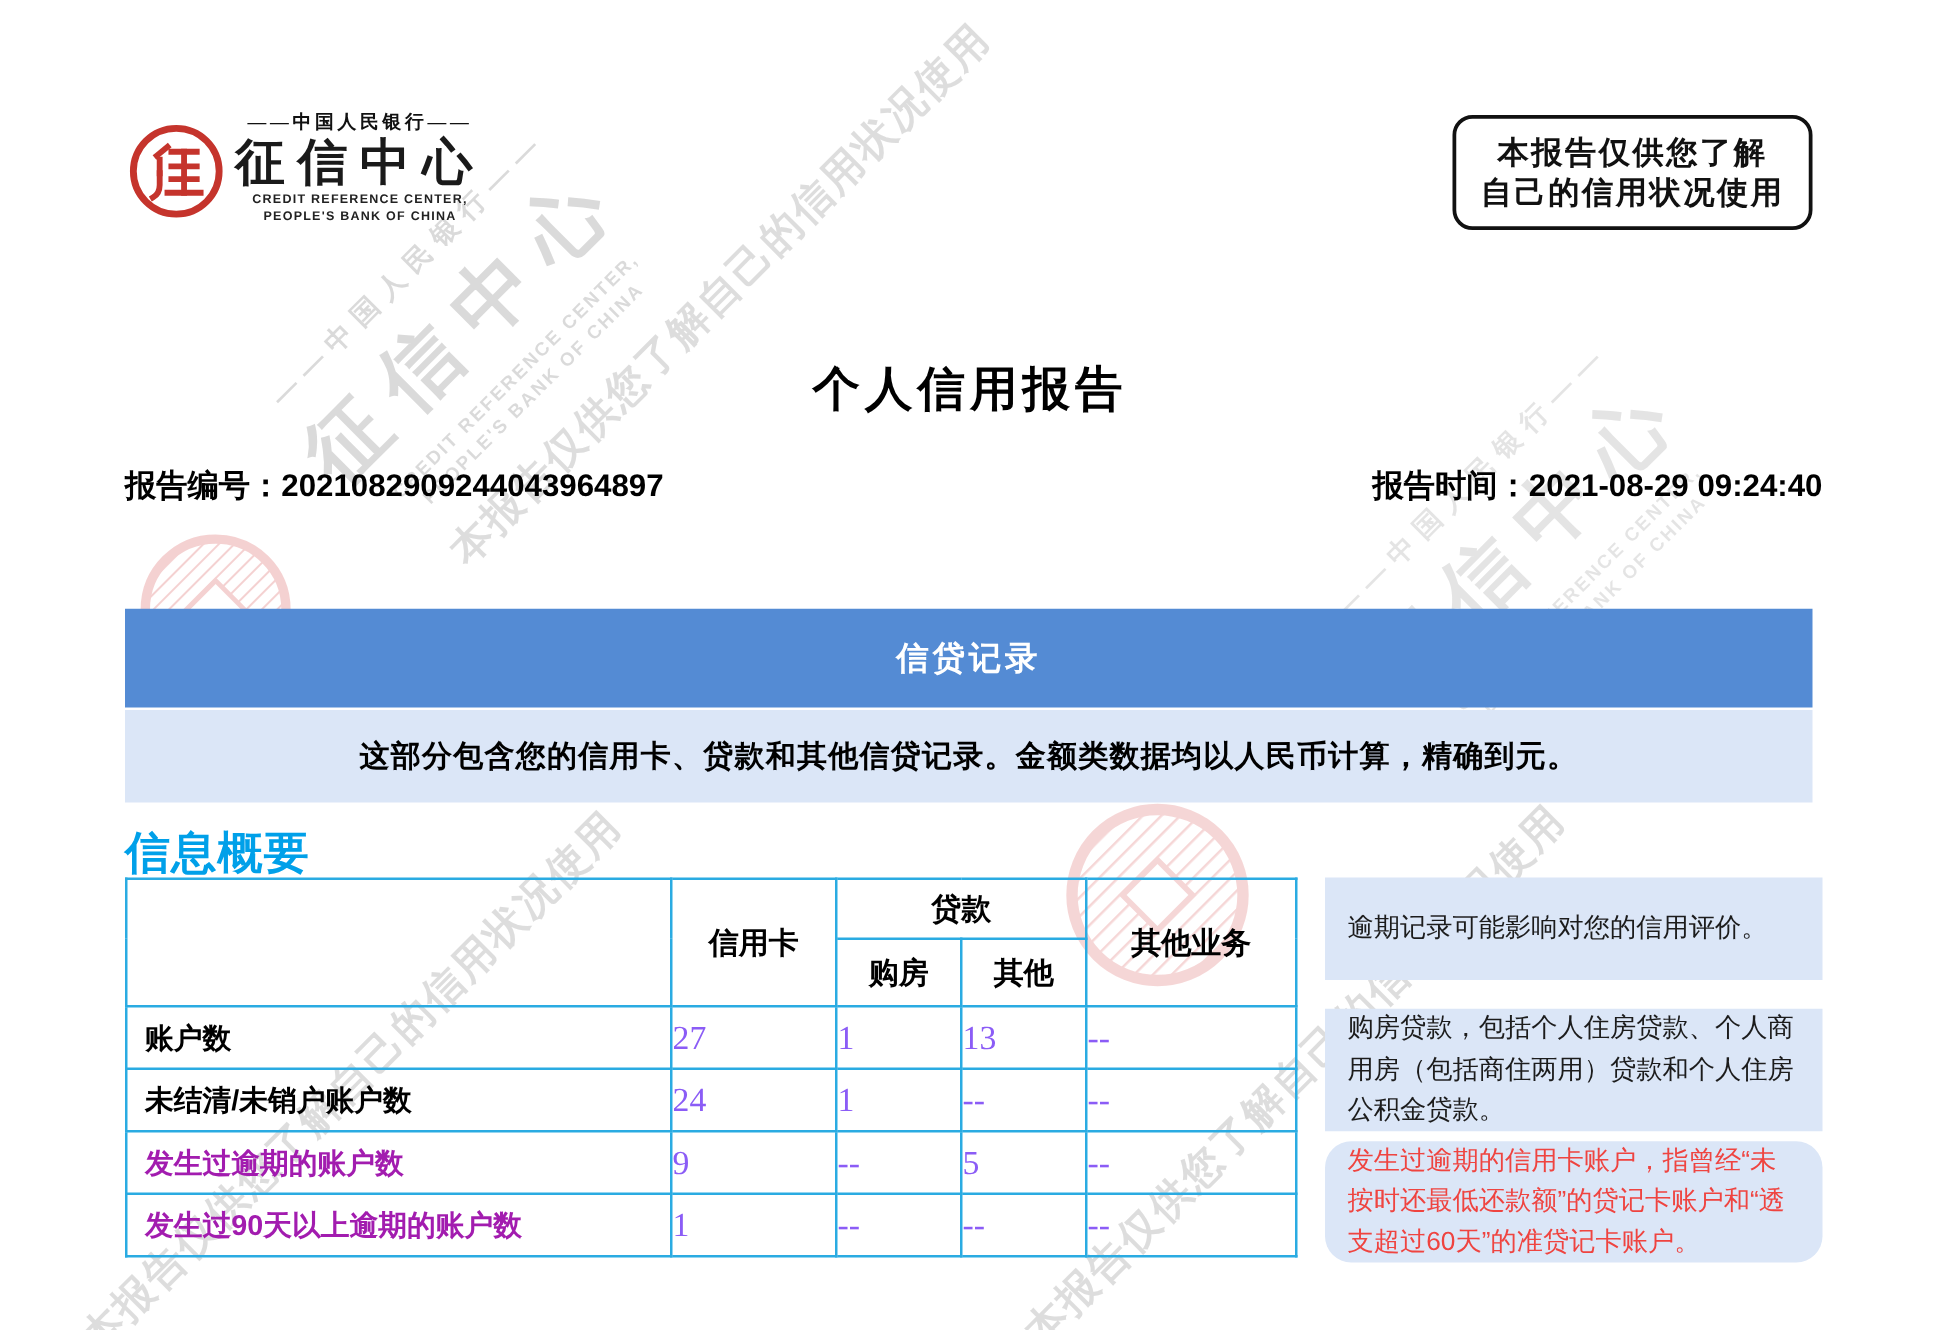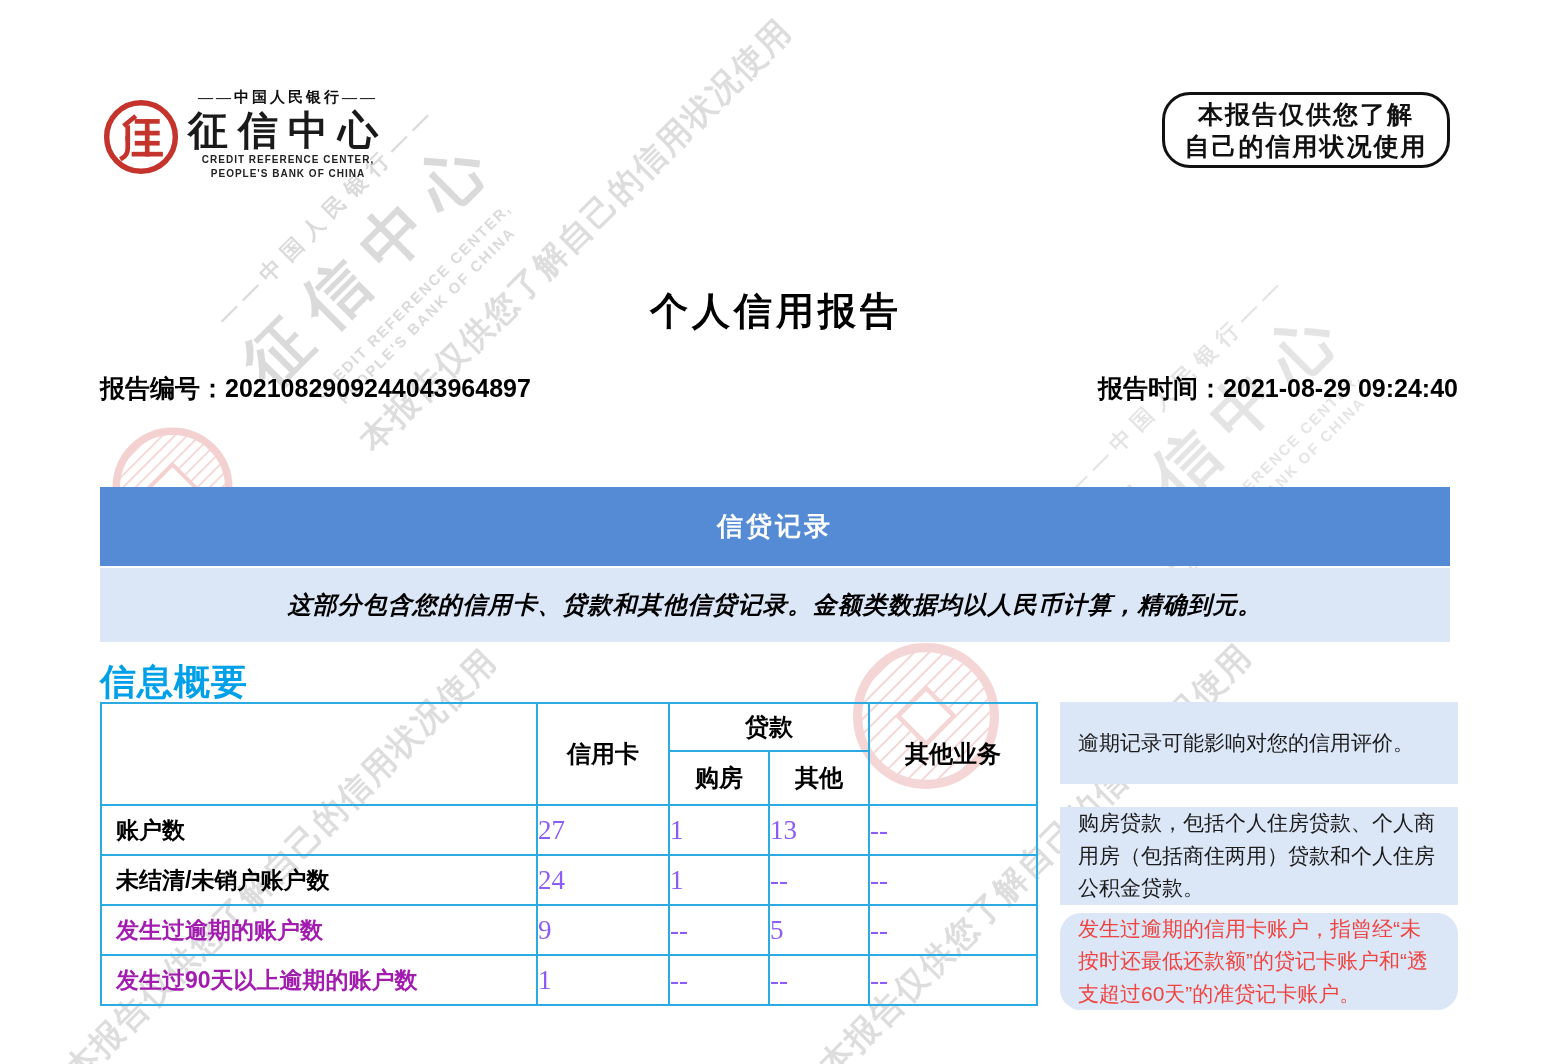--- a/index.html
+++ b/index.html
@@ -20,39 +20,39 @@
   
   .content { position:absolute; inset:0; z-index:1; }
 
   .logo { position:absolute; left:102px; top:88px; display:flex; align-items:flex-start; }
   .logo-seal { width:78px; height:78px; margin-top:10px; }
   .logo-text { margin-left:8px; text-align:center; color:#111; }
   .logo-bank { font-family:"Liberation Serif","DejaVu Serif",serif; font-size:15px; font-weight:bold; letter-spacing:3px; }
   .logo-name { font-size:40px; font-weight:bold; letter-spacing:10px; line-height:1.15; color:#1a1a1a; }
   .logo-eng  { font-size:10px; font-weight:bold; letter-spacing:1px; line-height:1.4; color:#222; }
 
-  .notice-box { position:absolute; left:1162px; top:92px; width:288px; height:76px;
-    border:3px solid #111; border-radius:28px; display:flex; flex-direction:column; justify-content:center;
+  .notice-box { position:absolute; left:1162px; top:92px; width:288px; height:92px;
+    border:3px solid #111; border-radius:16px; display:flex; flex-direction:column; justify-content:center;
     text-align:center; font-size:25px; font-weight:bold; letter-spacing:2px; line-height:1.3; color:#111; background:#fff; }
 
   .doc-title { position:absolute; left:0; top:286px; width:100%; text-align:center;
     font-family:Liberation Serif, serif; font-size:38px; font-weight:bold; letter-spacing:4px; color:#000; }
 
   .info-line { position:absolute; left:0; width:100%; height:34px; font-size:25px; font-weight:bold; color:#000; }
   .il-1 { top:372px; } .il-2 { top:411px; }
   .info-left   { position:absolute; left:100px; white-space:nowrap; }
   .info-mid    { position:absolute; left:463px; white-space:nowrap; }
   .info-right  { position:absolute; right:94px; white-space:nowrap; }
   .gap-s { display:inline-block; width:26px; }
   .gap-l { display:inline-block; width:64px; }
 
   .banner { position:absolute; left:100px; top:487px; width:1350px; height:79px; background:#548bd4;
     display:flex; align-items:center; justify-content:center; color:#fff; font-size:26px; font-weight:bold; letter-spacing:3px; }
   .strip { position:absolute; left:100px; top:568px; width:1350px; height:74px; background:#dbe6f7;
-    display:flex; align-items:center; justify-content:center; color:#000; font-size:24px; font-weight:bold; font-style:italic; letter-spacing:1px; }
+    display:flex; align-items:center; justify-content:center; color:#000; font-size:24px; font-weight:bold; letter-spacing:1px; }
 
   .section-heading { position:absolute; left:100px; top:658px; font-size:36px; font-weight:bold; color:#00a0e9; letter-spacing:1px; }
 
   .summary-table { position:absolute; left:100px; top:702px; border-collapse:collapse; table-layout:fixed; background:transparent; }
   .summary-table td, .summary-table th { border:2px solid #2aabe2; background:transparent; }
   .summary-table th { font-size:24px; font-weight:bold; color:#000; text-align:center; }
   .c-label { width:436px; } .c-cc { width:132px; } .c-h { width:100px; } .c-o { width:100px; } .c-ob { width:168px; }
   .hr1 { height:48px; } .hr2 { height:54px; } .dr { height:50px; }
   .cell-label { text-align:left; padding-left:14px; font-size:23px; font-weight:bold; color:#000; }
   .cell-val { font-family:"Liberation Serif","DejaVu Serif",serif; font-size:27px; color:#8b5cf6; }

